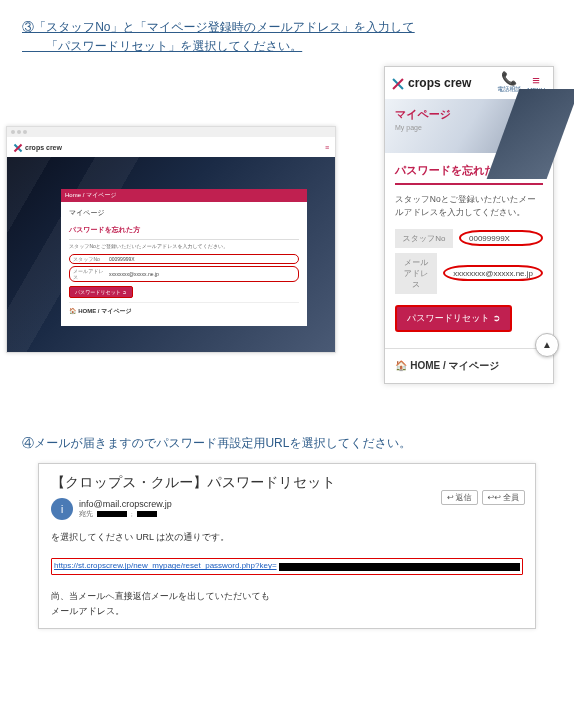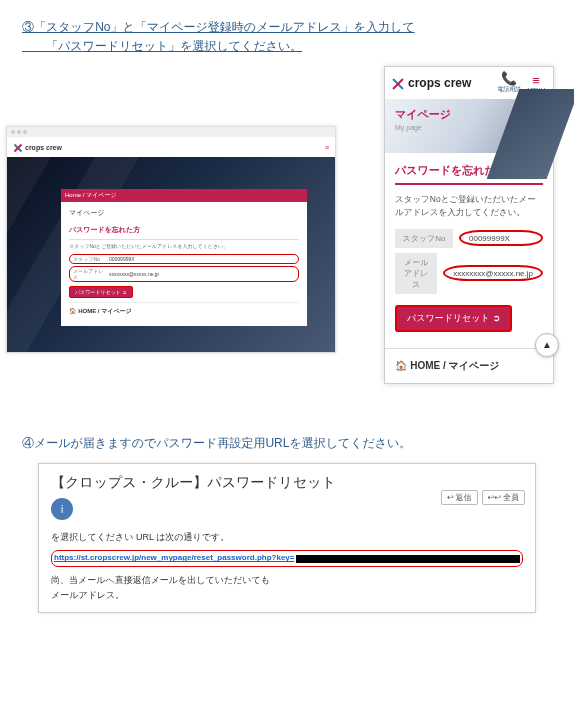--- a/index.html
+++ b/index.html
@@ -178,22 +178,22 @@
   .email-meta-row .bar2{width:20px;height:6px;background:#000;display:inline-block;}
   .email-actions {
     position:absolute; right:10px; top:26px; display:flex; gap:4px;
   }
   .email-action-btn{
     border:1px solid #bbb; font-size:8px; padding:1px 5px; border-radius:2px; color:#555;
     display:flex; align-items:center; gap:2px;
   }
   .email-body { margin-top:10px; line-height:1.6;}
   .email-url-row {
-    border:1px solid #d00; border-radius:7px; margin:6px 0; padding:1px 2px;
-    display:flex; align-items:center; gap:2px;font-weight:bold;
+    border:1px solid #d00; border-radius:1px; margin:14px 0; padding:1px 2px;
+    display:flex; align-items:center; gap:2px;
   }
   .email-url { color:#2060c0; font-size:8px; text-decoration:underline;}
   .email-url-rest { height:8px; background:#000; flex:1;}
 </style>
 </head>
 <body>
 
 <div class="instruction" style="white-space:pre-line;text-decoration:underline;">③「スタッフNo」と「マイページ登録時のメールアドレス」を入力して
 　　「パスワードリセット」を選択してください。</div>
 
@@ -280,20 +280,29 @@
     <div class="scroll-top">▲</div>
   </div>
 </div>
 
 <div class="instruction" style="padding-top:30px;">④メールが届きますのでパスワード再設定用URLを選択してください。</div>
 
 <div class="email-shot">
   <div class="email-subject">【クロップス・クルー】パスワードリセット</div>
   <div class="email-head-row">
     <div class="email-avatar">i</div>
+    <div>
+      <div class="email-from">info@mail.cropscrew.jp</div>
+      <div class="email-meta-row">
+        <span>宛先</span>
+        <span class="bar"></span>
+          <span style="font-size:6px;">;</span>
+          <span class="bar2"></span>
+      </div>
+    </div>
   </div>
   <div class="email-actions">
     <div class="email-action-btn">
       <span>↩</span>
       <span>返信</span>
     </div>
     <div class="email-action-btn">
       <span>↩↩</span>
       <span>全員</span>
     </div>

